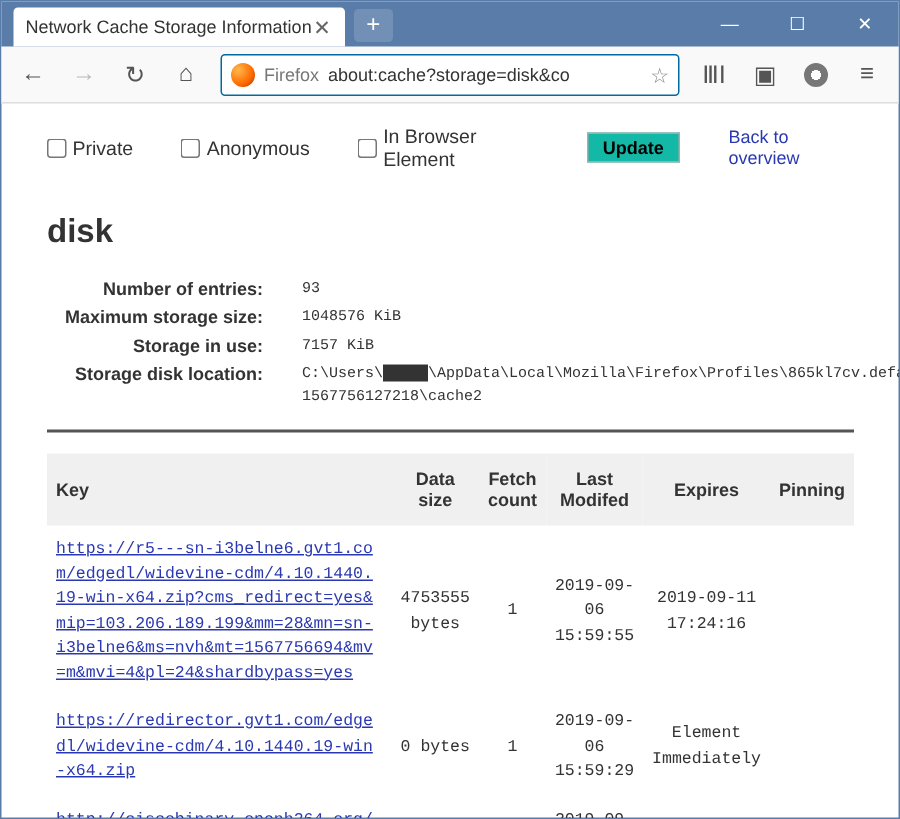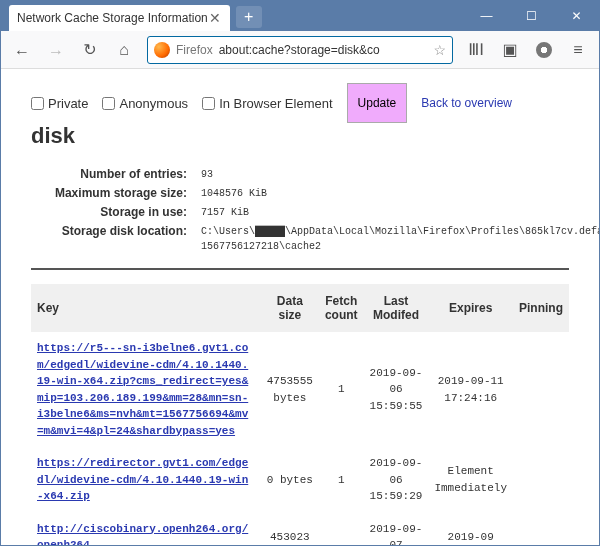--- a/index.html
+++ b/index.html
@@ -13,36 +13,36 @@
 .win-btn { width: 45px; height: 30px; display: flex; align-items: center; justify-content: center; color: #fff; font-size: 12px; cursor: pointer; }
 .toolbar { background: #f9f9fa; height: 38px; border-bottom: 1px solid #ddd; display: flex; align-items: center; padding: 0 6px; gap: 4px; }
 .tb-btn { width: 30px; height: 30px; display: flex; align-items: center; justify-content: center; color: #555; cursor: pointer; border-radius: 3px; font-size: 16px; }
 .tb-btn.disabled { color: #bbb; }
 .addressbar { flex: 1; height: 28px; border: 1px solid #0369a1; border-radius: 3px; display: flex; align-items: center; padding: 0 6px; background: #fff; margin: 0 4px; font-size: 12px; gap: 6px; }
 .fx-icon { width: 16px; height: 16px; background: radial-gradient(circle at 30% 30%, #ffb84d, #ff6a00 60%, #a63300); border-radius: 50%; flex-shrink: 0; }
 .fx-label { color: #777; font-size: 12px; }
 .url-text { color: #333; white-space: nowrap; overflow: hidden; }
 .star { margin-left: auto; color: #888; font-size: 14px; }
 .content { flex: 1; overflow: auto; padding: 14px 30px; font-size: 13px; color: #333; }
-.top-controls { display: flex; align-items: center; gap: 14px; font-size: 13px; }
+.top-controls { display: flex; align-items: center; gap: 32px; margin-bottom: 28px; font-size: 13px; }
 .cb { display: flex; align-items: center; gap: 4px; }
 .cb input { width: 13px; height: 13px; }
-.upd-btn { padding: 12px 10px; border: 1px solid #aaa; background: #f0abfc; font-size: 12px; cursor: pointer; }
+.upd-btn { padding: 2px 10px; border: 1px solid #aaa; background: #14b8a6; font-size: 12px; cursor: pointer; font-weight: bold; }
 .overview-link { color: #2a39b1; font-size: 12px; cursor: pointer; }
 h2 { font-size: 22px; font-weight: bold; margin-bottom: 18px; }
 .meta { margin-bottom: 12px; }
 .meta-row { display: flex; align-items: flex-start; margin-bottom: 4px; }
-.meta-label { width: 170px; text-align: right; font-weight: bold; padding-right: 14px; font-size: 12px; }
+.meta-label { width: 170px; text-align: right; font-weight: bold; padding-right: 26px; font-size: 12px; }
 .meta-val { font-family: "Courier New", monospace; font-size: 10px; max-width: 300px; line-height: 1.5; }
 hr { border: none; border-top: 2px solid #555; margin: 14px 0; }
 table { width: 100%; border-collapse: collapse; font-size: 12px; }
 th { background: #f0f0f0; padding: 10px 6px; text-align: center; font-size: 12px; vertical-align: middle; }
 th:first-child { text-align: left; width: 230px; }
 td { padding: 8px 6px; text-align: center; vertical-align: middle; font-family: "Courier New", monospace; font-size: 11px; line-height: 1.5; }
-td:first-child { text-align: left; font-weight: bold; }
+td:first-child { text-align: left; }
 .key-link { color: #2a39b1; text-decoration: underline; word-break: break-all; font-family: "Courier New", monospace; cursor: pointer; display: inline-block; max-width: 216px; }
 .ext-icon { width: 16px; height: 16px; border: 2px solid #777; border-radius: 50%; background: radial-gradient(circle at 50% 50%, #fff 40%, #777 40%); }
 </style>
 </head>
 <body>
 
 <div class="window">
   <div class="titlebar">
     <div class="tab">
       <span>Network Cache Storage Information</span>

